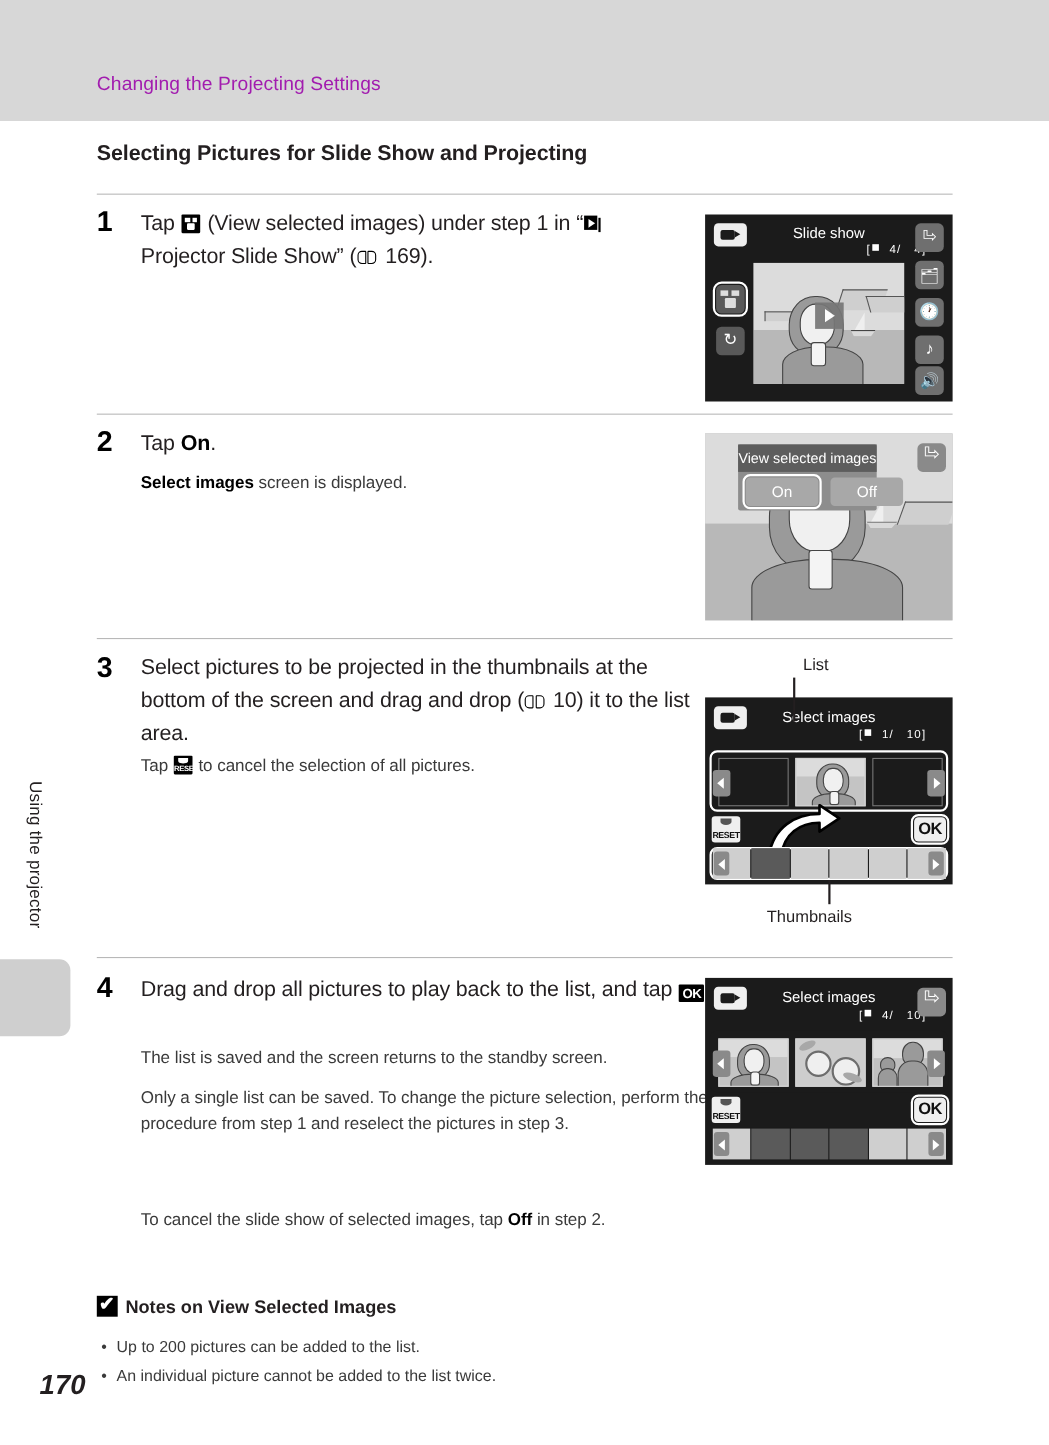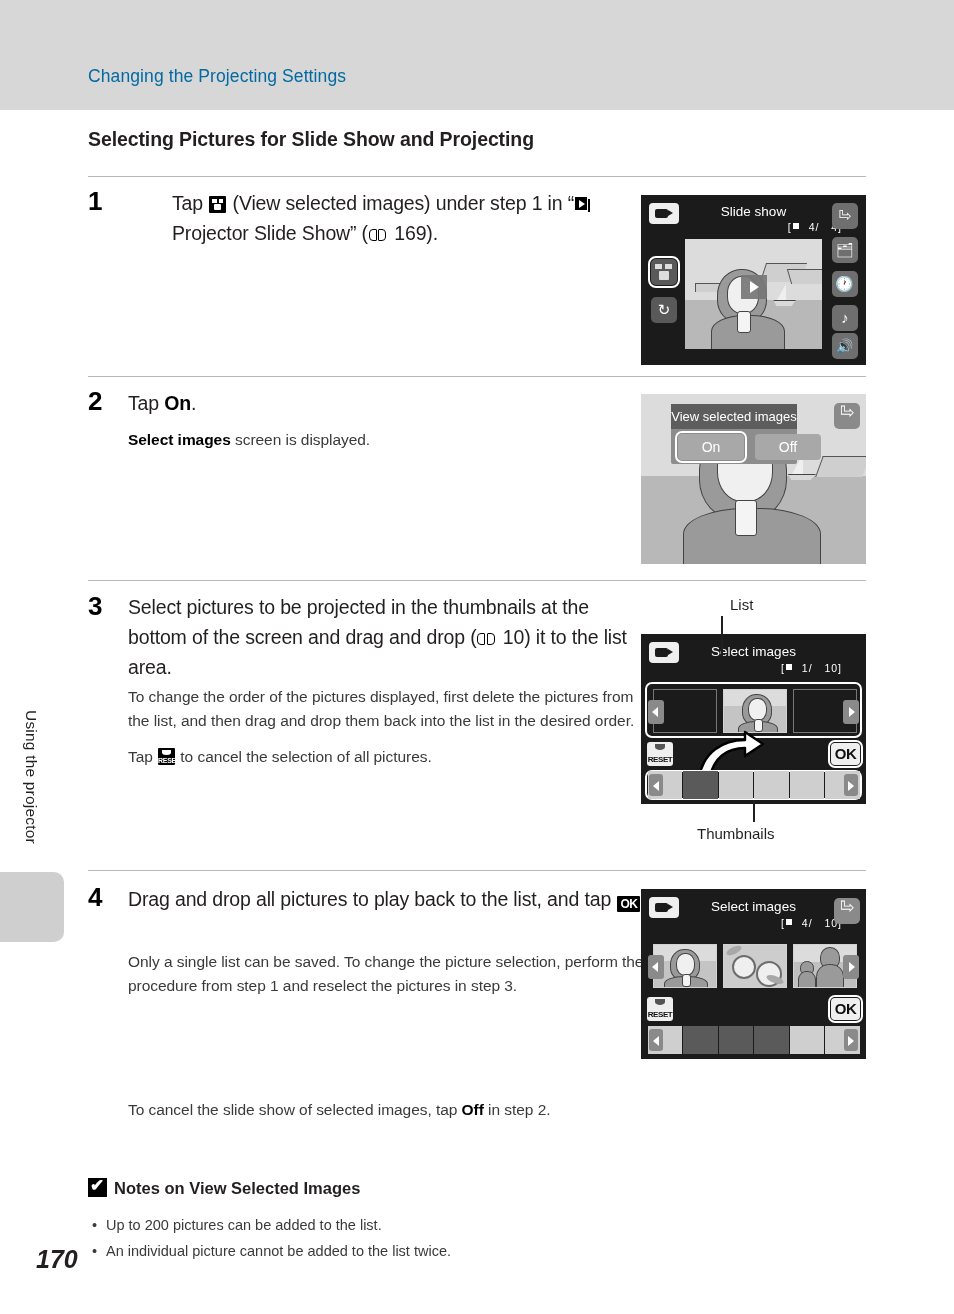--- a/index.html
+++ b/index.html
@@ -11,21 +11,21 @@
     position:relative;
     overflow:hidden;
   }
   
   .header-band{
     position:absolute; left:0; top:0; width:954px; height:110px;
     background:#d7d7d7;
   }
   .header-title{
     position:absolute; left:88px; top:66px;
-    font-size:17.5px; letter-spacing:.1px; color:#0369a1;
+    font-size:17.5px; letter-spacing:.1px; color:#a21caf;
     white-space:nowrap;
   }
   
   .side-tab{
     position:absolute; left:0px; top:872px; width:64px; height:70px;
     background:#cfcfcf; border-radius:0 10px 10px 0;
   }
   .side-vert{
     position:absolute; left:22px; top:710px;
     font-size:15.5px; color:#231f20;
@@ -311,46 +311,46 @@
 <div class="page-num">170</div>
 
 <div class="section-title">Selecting Pictures for Slide Show and Projecting</div>
 
 <div class="hr" style="top:176px;"></div>
 <div class="hr" style="top:376px;"></div>
 <div class="hr" style="top:580px;"></div>
 <div class="hr" style="top:870px;"></div>
 
 <div class="step-num" style="top:186px;">1</div>
-<div class="step-head" style="top:188px;margin-left:44px;">
+<div class="step-head" style="top:188px;">
   <span>Tap </span><span class="ig ig-vsi"><i></i></span><span> (View selected images) under step 1 in “</span><span class="ig ig-proj"><i></i><u></u></span><span> Projector Slide Show” (</span><span class="ig ig-book"></span><span> 169).</span>
 </div>
 
 <div class="step-num" style="top:386px;">2</div>
 <div class="step-head" style="top:388px;">
   <span>Tap </span><b class="blk">On</b><span>.</span>
 </div>
 <div class="step-body" style="top:428px;">
   <p><b class="blk">Select images</b><span> screen is displayed.</span></p>
 </div>
 
 <div class="step-num" style="top:591px;">3</div>
 <div class="step-head" style="top:592px; width:515px;">
   <span>Select pictures to be projected in the thumbnails at the bottom of the screen and drag and drop (</span><span class="ig ig-book"></span><span> 10) it to the list area.</span>
 </div>
 <div class="step-body" style="top:685px;">
-  <p>To change the order of the pictures displayed, first delete the pictures from the list, and then drag and drop them back into the list in the desired order.</p>
   <p><span>Tap </span><span class="ig ig-reset"><u></u><i>RESET</i></span><span> to cancel the selection of all pictures.</span></p>
 </div>
 
 <div class="step-num" style="top:882px;">4</div>
 <div class="step-head" style="top:884px; width:520px;">
   <span>Drag and drop all pictures to play back to the list, and tap </span><span class="ig ig-ok">OK</span><span>.</span>
 </div>
 <div class="step-body" style="top:950px; width:525px;">
+  <p>The list is saved and the screen returns to the standby screen.</p>
   <p>Only a single list can be saved. To change the picture selection, perform the procedure from step 1 and reselect the pictures in step 3.</p>
 </div>
 <div class="step-body" style="top:1098px; width:720px;">
   <p><span>To cancel the slide show of selected images, tap </span><b class="blk">Off</b><span> in step 2.</span></p>
 </div>
 
 <div class="notes-head" style="top:1178px;">
   <span class="note-check"></span><span>Notes on View Selected Images</span>
 </div>
 <div class="notes-list" style="top:1212px;">

